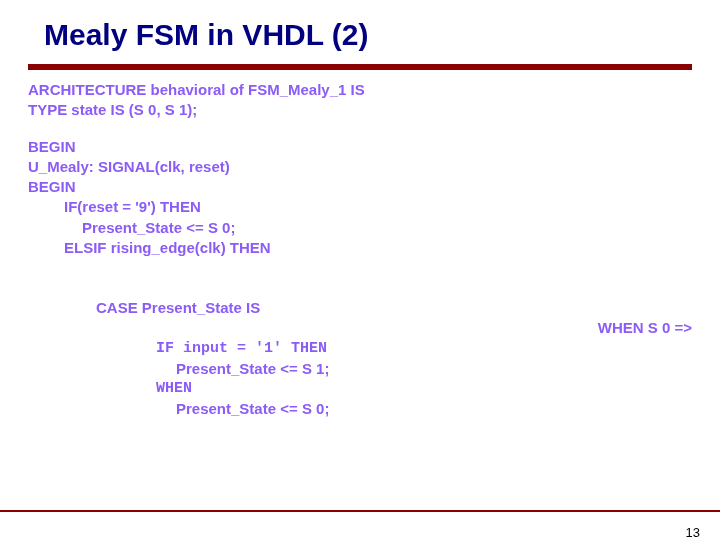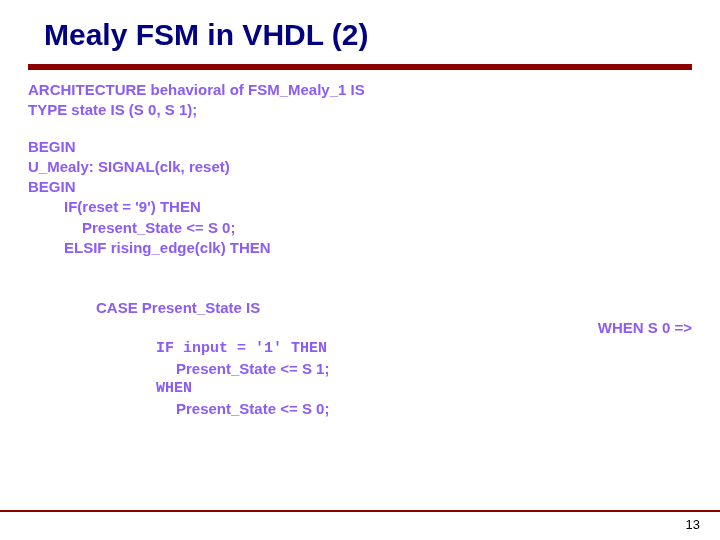--- a/index.html
+++ b/index.html
@@ -53,21 +53,21 @@
     .bottom-line {
       position: absolute;
       bottom: 28px;
       left: 0;
       right: 0;
       height: 2px;
       background: #8b0000;
     }
     .page-num {
       position: absolute;
-      bottom: 8px;
+      bottom: 0;
       right: 20px;
       font-size: 13px;
       color: #000;
     }
   </style>
 </head>
 <body>
 
 <div class="slide">
   <div class="title">Mealy FSM in VHDL (2)</div>

